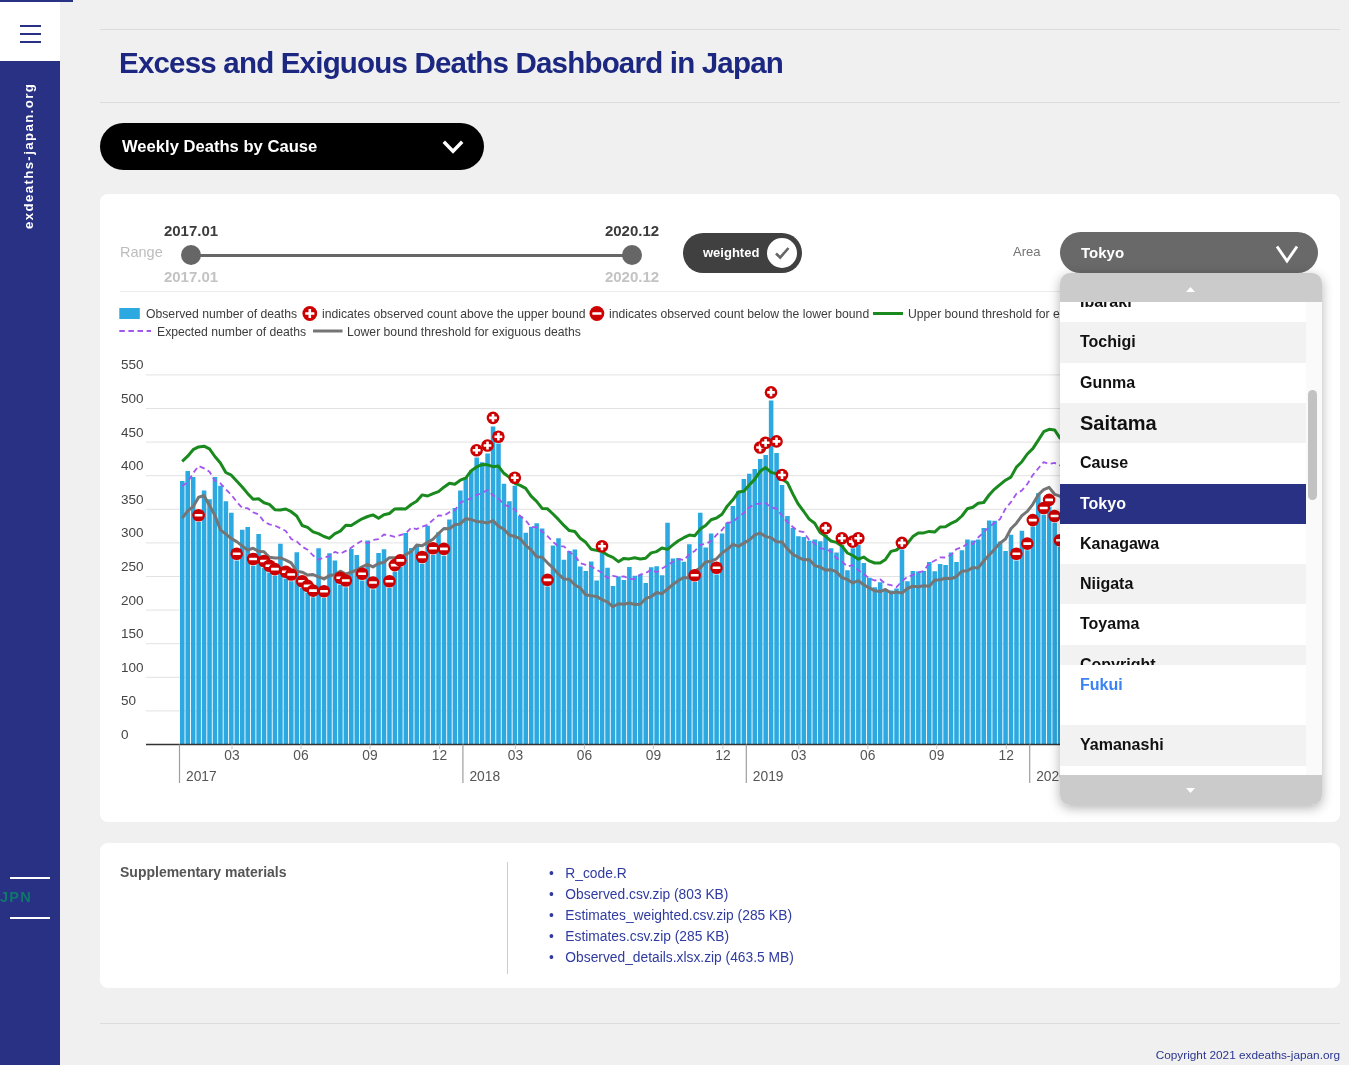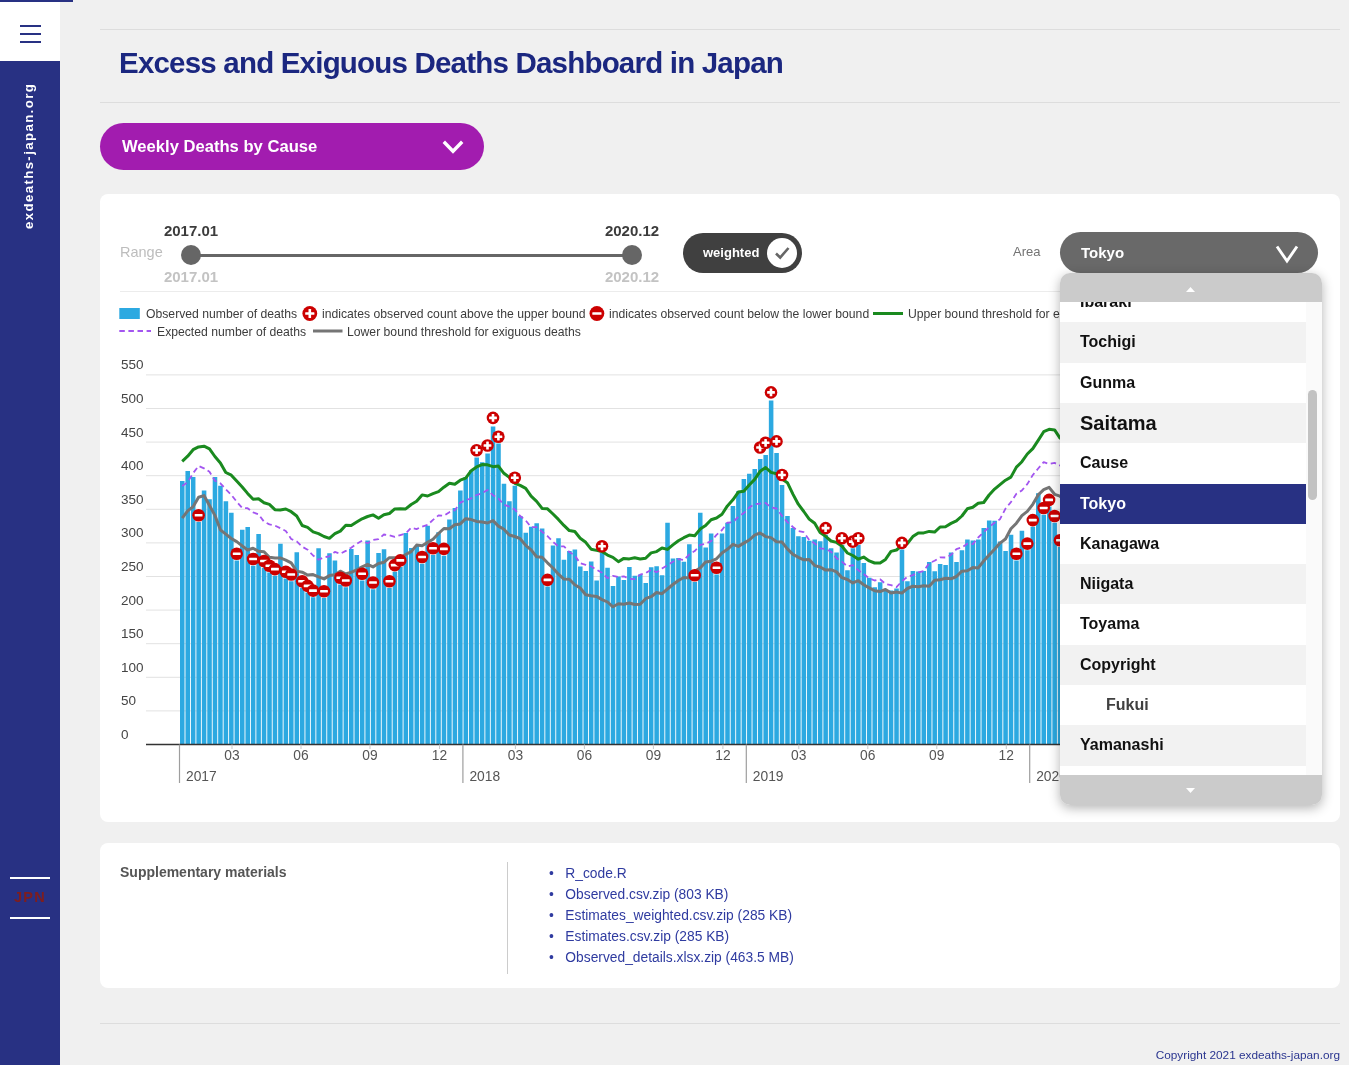--- a/index.html
+++ b/index.html
@@ -11,27 +11,27 @@
 
   <div class="abs" style="left:0;top:0;width:60px;height:1065px;background:#283183;"></div>
   <div class="abs" style="left:0;top:0;width:73px;height:2px;background:#283183;"></div>
   <div class="abs" style="left:0;top:2px;width:60px;height:59px;background:#fff;"></div>
   <div class="abs" style="left:20px;top:25px;width:21px;height:2px;background:#283183;"></div>
   <div class="abs" style="left:20px;top:33px;width:21px;height:2px;background:#283183;"></div>
   <div class="abs" style="left:20px;top:41px;width:21px;height:2px;background:#283183;"></div>
   <div class="abs" style="left:21px;top:83px;height:146px;writing-mode:vertical-rl;transform:rotate(180deg);color:#fff;font-weight:bold;font-size:13.2px;letter-spacing:1.4px;white-space:nowrap;">exdeaths-japan.org</div>
   <div class="abs" style="left:10px;top:877px;width:40px;height:1.5px;background:#fff;"></div>
   <div class="abs" style="left:10px;top:917px;width:40px;height:1.5px;background:#fff;"></div>
-  <div class="abs" style="left:0;top:889px;width:60px;text-align:center;color:#7f1d1d;font-weight:bold;font-size:14.5px;letter-spacing:1.2px;">JPN</div>
+  <div class="abs" style="left:0;top:889px;width:60px;text-align:left;color:#0f766e;font-weight:bold;font-size:14.5px;letter-spacing:1.2px;">JPN</div>
 
   <div class="abs" style="left:100px;top:29px;width:1240px;height:1px;background:#ddd;"></div>
   <div class="abs" style="left:119px;top:46px;color:#1B2780;font-size:29.5px;font-weight:bold;letter-spacing:-0.8px;">Excess and Exiguous Deaths Dashboard in Japan</div>
   <div class="abs" style="left:100px;top:102px;width:1240px;height:1px;background:#ddd;"></div>
 
-  <div class="abs" style="left:100px;top:123px;width:384px;height:47px;background:#a21caf;border-radius:24px;color:#fff;font-size:16.6px;font-weight:bold;line-height:47px;padding-left:22px;">Weekly Deaths by Cause
+  <div class="abs" style="left:100px;top:123px;width:384px;height:47px;background:#000000;border-radius:24px;color:#fff;font-size:16.6px;font-weight:bold;line-height:47px;padding-left:22px;">Weekly Deaths by Cause
     <svg width="22" height="14" viewBox="0 0 22 14" style="position:absolute;right:20px;top:17px;">
         <path d="M1.8 1.8 L11 11.2 L20.2 1.8" stroke="#fff" stroke-width="3.4" fill="none"></path>
       </svg>
   </div>
 
   <div class="abs" style="left:100px;top:194px;width:1240px;height:628px;background:#fff;border-radius:8px;"></div>
 
   <div class="abs" style="left:120px;top:244px;color:#bdbdbd;font-size:14.5px;">Range</div>
   <div class="abs" style="left:191px;top:253.5px;width:441px;height:3.5px;background:#666;"></div>
   <div class="abs" style="left:181px;top:245px;width:20px;height:20px;border-radius:50%;background:#666;"></div>
@@ -275,21 +275,21 @@
         <div style="position:absolute;left:0;top:9.0px;width:246px;height:40.3px;background:#fff;color:#111;font-weight:bold;font-size:16px;line-height:40.3px;padding-left:20px;">Ibaraki</div>
 <div style="position:absolute;left:0;top:49.3px;width:246px;height:40.3px;background:#f2f2f2;color:#111;font-weight:bold;font-size:16px;line-height:40.3px;padding-left:20px;">Tochigi</div>
 <div style="position:absolute;left:0;top:89.6px;width:246px;height:40.3px;background:#fff;color:#111;font-weight:bold;font-size:16px;line-height:40.3px;padding-left:20px;">Gunma</div>
 <div style="position:absolute;left:0;top:129.9px;width:246px;height:40.3px;background:#f2f2f2;color:#111;font-weight:bold;font-size:20px;line-height:40.3px;padding-left:20px;">Saitama</div>
 <div style="position:absolute;left:0;top:170.2px;width:246px;height:40.3px;background:#fff;color:#111;font-weight:bold;font-size:16px;line-height:40.3px;padding-left:20px;">Cause</div>
 <div style="position:absolute;left:0;top:210.5px;width:246px;height:40.3px;background:#283183;color:#fff;font-weight:bold;font-size:16px;line-height:40.3px;padding-left:20px;">Tokyo</div>
 <div style="position:absolute;left:0;top:250.8px;width:246px;height:40.3px;background:#fff;color:#111;font-weight:bold;font-size:16px;line-height:40.3px;padding-left:20px;">Kanagawa</div>
 <div style="position:absolute;left:0;top:291.1px;width:246px;height:40.3px;background:#f2f2f2;color:#111;font-weight:bold;font-size:16px;line-height:40.3px;padding-left:20px;">Niigata</div>
 <div style="position:absolute;left:0;top:331.4px;width:246px;height:40.3px;background:#fff;color:#111;font-weight:bold;font-size:16px;line-height:40.3px;padding-left:20px;">Toyama</div>
 <div style="position:absolute;left:0;top:371.7px;width:246px;height:40.3px;background:#f2f2f2;color:#111;font-weight:bold;font-size:16px;line-height:40.3px;padding-left:20px;">Copyright</div>
-<div style="position:absolute;left:0;top:412.0px;width:246px;height:40.3px;background:#fff;color:#404040;font-weight:bold;font-size:16px;line-height:40.3px;padding-left:20px;margin-left:26px;">Fukui</div>
+<div style="position:absolute;left:0;top:392px;width:246px;height:40.3px;background:#fff;color:#3b82f6;font-weight:bold;font-size:16px;line-height:40.3px;padding-left:20px;">Fukui</div>
 <div style="position:absolute;left:0;top:452.3px;width:246px;height:40.3px;background:#f2f2f2;color:#111;font-weight:bold;font-size:16px;line-height:40.3px;padding-left:20px;">Yamanashi</div>
 <div style="position:absolute;left:0;top:492.6px;width:246px;height:10px;background:#fff;"></div>
       </div>
       <div style="position:absolute;left:0;top:0;width:262px;height:29px;background:#cbcbcb;"></div>
       <svg width="9" height="5" viewBox="0 0 9 5" style="position:absolute;left:126px;top:13.5px;">
           <path d="M4.5 0 L9 5 L0 5 Z" fill="#fff"></path>
         </svg>
       <div style="position:absolute;left:0;top:502px;width:262px;height:30px;background:#cbcbcb;"></div>
       <svg width="9" height="5" viewBox="0 0 9 5" style="position:absolute;left:126px;top:514.5px;">
           <path d="M4.5 5 L9 0 L0 0 Z" fill="#fff"></path>

